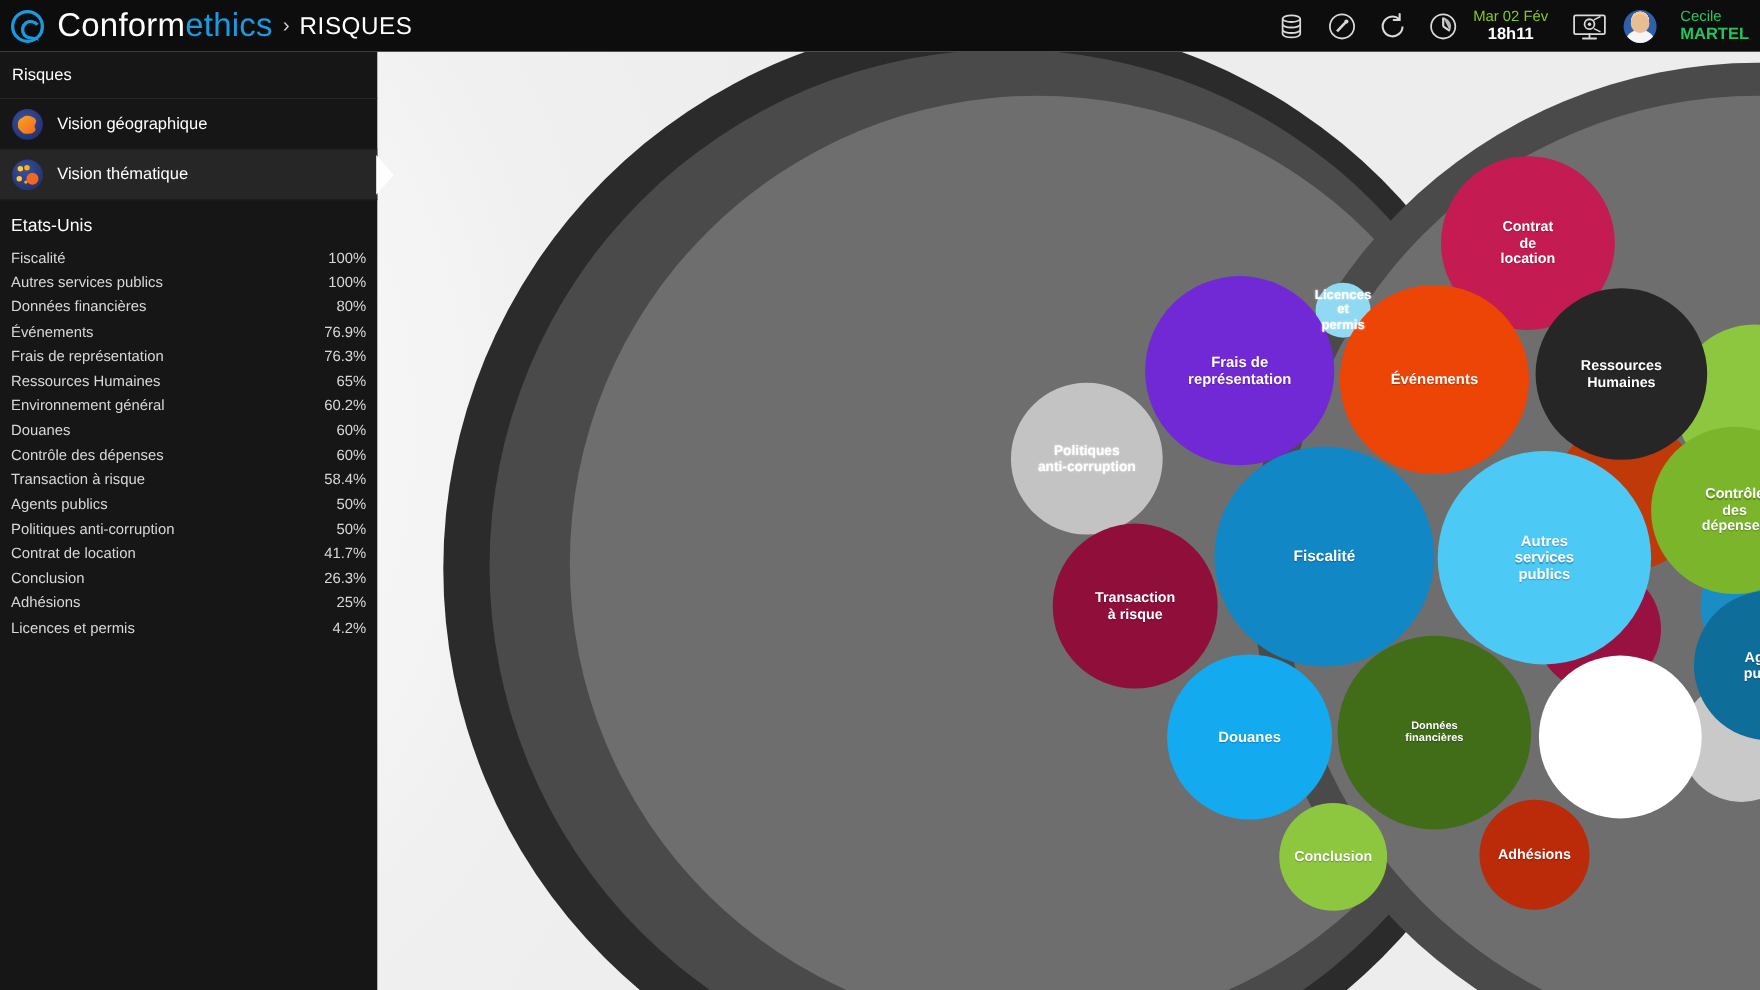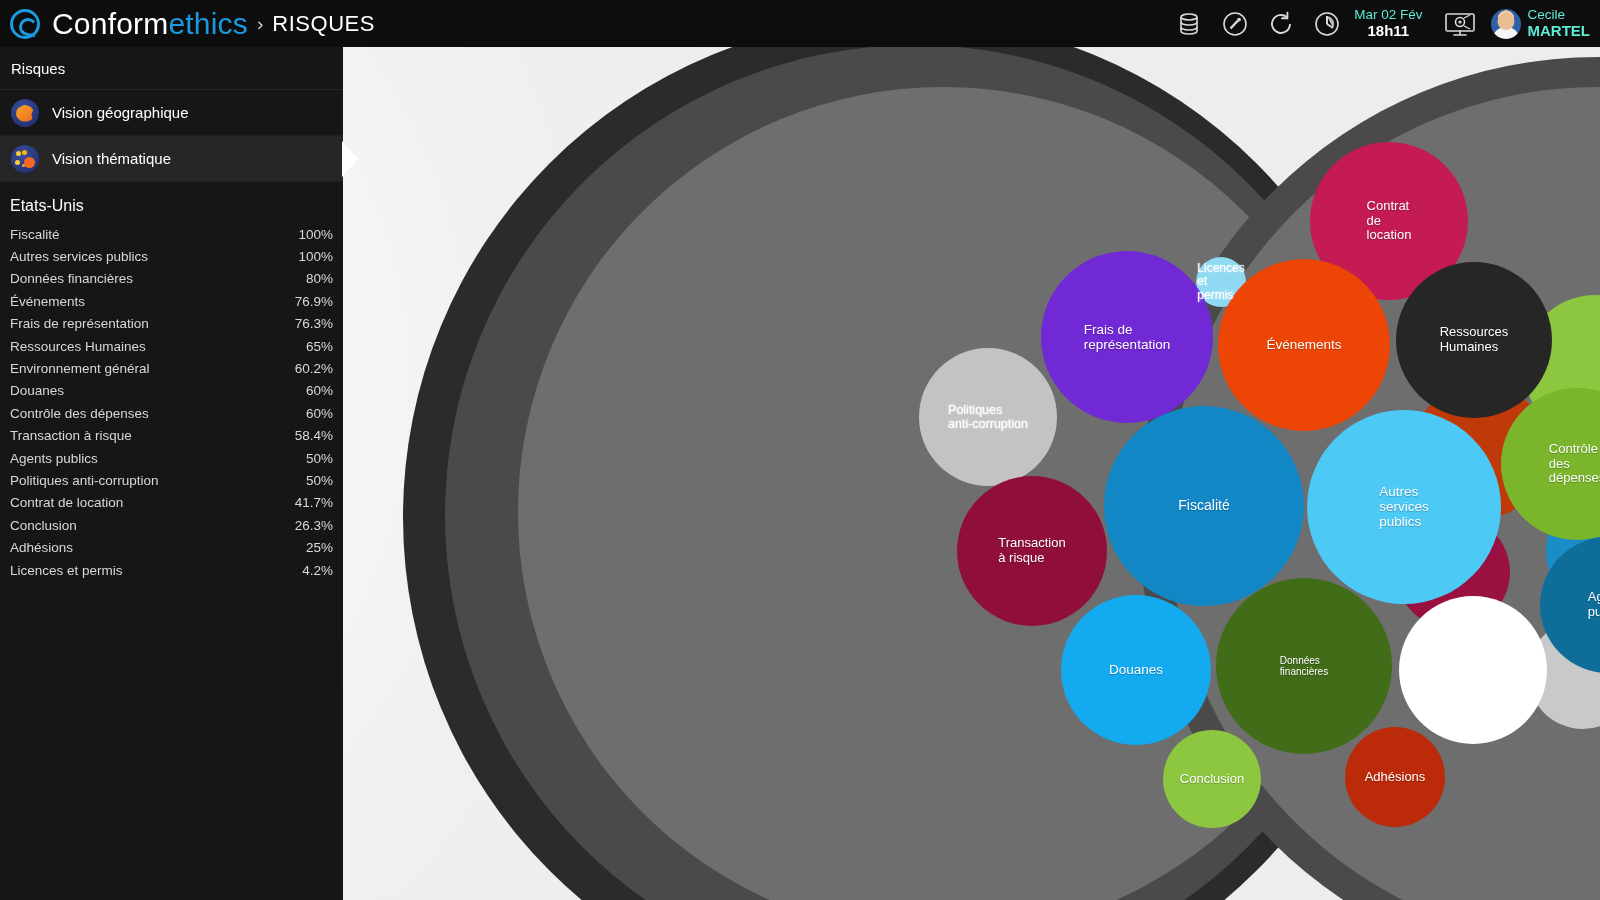--- a/index.html
+++ b/index.html
@@ -32,36 +32,36 @@
   .brand-text { margin-left:12px; font-size:30px; font-weight:normal; letter-spacing:.2px; }
   .brand-text .t1 { color:#ffffff; }
   .brand-text .t2 { color:#1b9ae0; }
   .crumb-sep { color:#cfcfcf; font-size:19px; margin:0 9px 0 9px; font-weight:normal;}
   .crumb-cur { color:#ffffff; font-size:22px; font-weight:normal; letter-spacing:.5px;}
 
   .topright { margin-left:auto; display:flex; align-items:center; padding-right:10px; gap:0px; }
   .ticon { width:46px; height:47px; display:flex; align-items:center; justify-content:center; }
   .ticon svg { display:block; }
   .datetime { color:#ffffff; line-height:1.08; margin-left:4px; margin-right:14px; }
-  .datetime .d1 { font-size:13.5px; color:#5eead4; display:block; }
+  .datetime .d1 { font-size:13.5px; color:#84cc16; display:block; }
   .datetime .d2 { font-size:15px; font-weight:bold; display:block;text-align:center; }
   .avatar {
     width:30px; height:30px; border-radius:50%;
     background:radial-gradient(circle at 50% 32%, #f0c9a0 0 32%, #2f5fa8 33% 100%);
     position:relative; overflow:hidden; margin-left:8px; flex:0 0 auto;
   }
   .avatar::after{
     content:""; position:absolute; left:50%; top:60%; width:26px; height:22px;
     transform:translateX(-50%); border-radius:50% 50% 0 0; background:#f5f5f5;
   }
   .avatar::before{
     content:""; position:absolute; left:50%; top:15%; width:17px; height:17px;
     transform:translateX(-50%); border-radius:50%; background:#e9bd92; z-index:2;
   }
-  .username { color:#5eead4; line-height:1.1; margin-left:7px; }
+  .username { color:#22c55e; line-height:1.1; margin-left:22px; }
   .username .u1 { font-size:13.5px; display:block; }
   .username .u2 { font-size:15px; font-weight:bold; display:block; }
 
   
   .sidebar {
     position:absolute; left:0; top:47px; width:343px; height:853px;
     background:#161616; z-index:30;
   }
   .side-title {
     height:43px; display:flex; align-items:center; padding-left:11px;
@@ -116,21 +116,21 @@
   }
   .canvas .bgwash {
     position:absolute; inset:0;
     background:
       radial-gradient(ellipse 700px 900px at -20% 40%, #ffffff 0%, #f0f0f0 60%, #ededed 100%);
   }
   .canvas svg.stage { position:absolute; left:0; top:0; }
 
   .bub-label {
     position:absolute; transform:translate(-50%,-50%);
-    font-weight:normal; color:#ffffff;
+    text-align:center; font-weight:bold; color:#ffffff;
     line-height:1.12; pointer-events:none; white-space:pre-line;
     text-shadow:0 1px 1px rgba(0,0,0,.28);
   }
 
   
   .filters { position:absolute; left:352px; top:57px; z-index:35; }
   .filt {
     width:155px; height:27px; background:#3a3a3a; border:1px solid #8a8a8a;
     color:#ffffff; font-size:13.5px; display:flex; align-items:center;
     padding-left:8px; cursor:pointer; margin-bottom:8px; position:relative;

